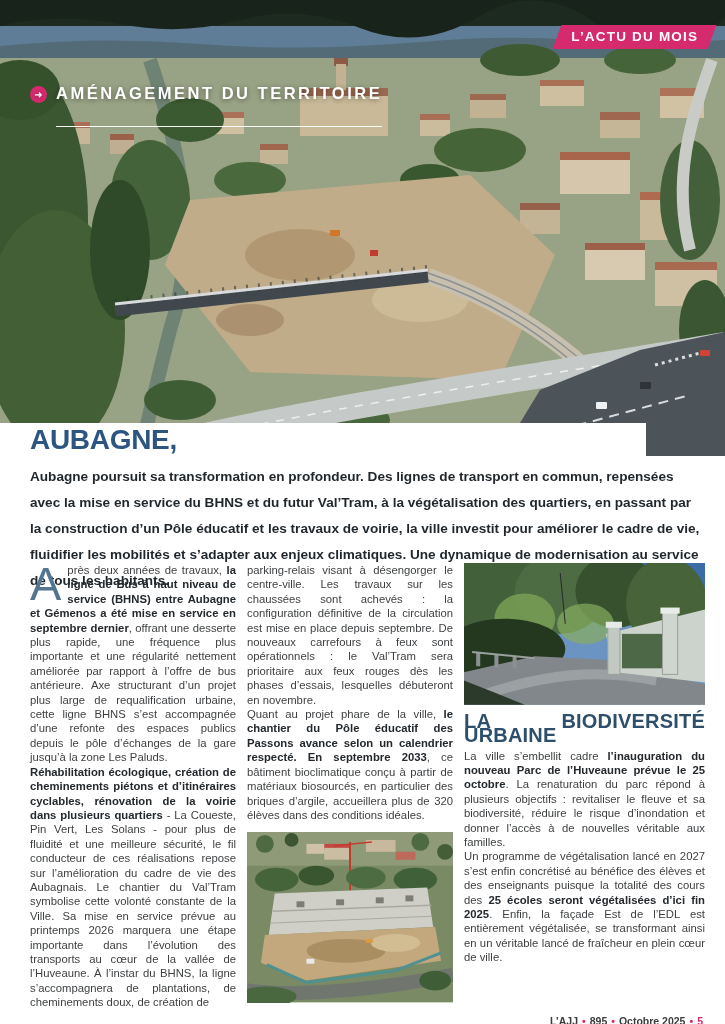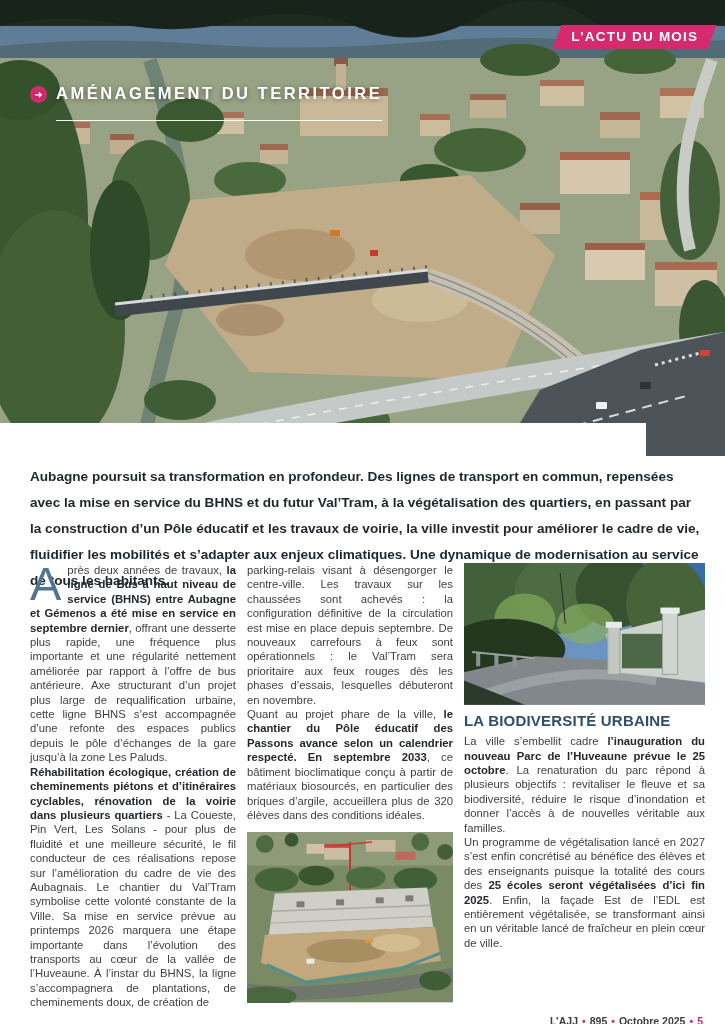--- a/index.html
+++ b/index.html
@@ -22,42 +22,42 @@
   .badge{position:absolute;top:25px;right:13px;background:var(--accent-pink);
     color:#fff;font-weight:bold;font-size:13.5px;letter-spacing:1.2px;
     padding:4px 14px 5px;transform:skewX(-20deg);}
   .badge span{display:inline-block;transform:skewX(20deg);}
 
   .section-label{position:absolute;top:84px;left:30px;display:flex;align-items:flex-start;gap:9px;
     color:#fff;text-shadow:0 1px 5px rgba(0,0,0,.45);}
   .label-circle{width:17px;height:17px;border-radius:50%;background:var(--accent-pink);
     display:flex;align-items:center;justify-content:center;font-size:10px;line-height:1;color:#fff;margin-top:2px;}
   .label-text{font-size:16.5px;font-weight:bold;letter-spacing:2.5px;
-    border-bottom:1.5px solid rgba(255,255,255,.95);padding-bottom:17px;}
+    border-bottom:1.5px solid rgba(255,255,255,.95);padding-bottom:23px;}
 
   .headline-band{position:absolute;top:423px;left:0;width:646px;height:33px;background:#fff;
     display:flex;align-items:center;padding-left:30px;white-space:nowrap;}
   .headline-band .lead{font-size:28px;font-weight:800;color:var(--headline-blue);letter-spacing:-.3px;}
   .headline-band .rest{font-size:28px;font-weight:400;color:var(--headline-slate);letter-spacing:-.3px;margin-left:8px;}
 
   .intro{position:absolute;top:464px;left:30px;width:672px;
     font-size:13.6px;font-weight:bold;line-height:26px;color:var(--text-dark);}
 
   .columns{position:absolute;top:563px;left:30px;width:675px;display:grid;
     grid-template-columns:206px 206px 241px;column-gap:11px;}
   .col{font-size:11.3px;line-height:14.4px;color:var(--body-text);text-align:justify;}
   .col p{margin:0;}
   .col p b{color:#24292e;}
   .dropcap{float:left;font-size:47px;line-height:38px;color:#537590;font-weight:400;
     padding:2px 6px 0 0;}
   .inline-photo{width:100%;margin-top:10px;}
   .inline-photo svg{display:block;width:100%;height:auto;}
   .side-photo{width:100%;margin-bottom:9px;}
   .side-photo svg{display:block;width:100%;height:auto;}
-  .sidebar-heading{font-size:15px;font-weight:bold;color:var(--heading-blue);
+  .sidebar-heading{font-size:20px;font-weight:bold;color:var(--heading-blue);
     letter-spacing:.2px;margin:2px 0 6px;}
 
   .footer{position:absolute;top:999px;right:22px;font-size:10.5px;font-weight:bold;color:#3c3c3c;margin-top:16px;}
   .footer .dot{color:var(--accent-pink);padding:0 4px;}
   .footer .pagenum{color:var(--accent-pink);}
 </style>
 </head>
 <body>
 
 <div class="page">
@@ -162,20 +162,21 @@
     </div>
 
     <div class="section-label">
       <span class="label-circle">
         <span>➜</span>
       </span>
       <span class="label-text">AMÉNAGEMENT DU TERRITOIRE</span>
     </div>
 
     <div class="headline-band">
+      <span class="lead">AUBAGNE,</span>
     </div>
   </div>
 
   <p class="intro">Aubagne poursuit sa transformation en profondeur. Des lignes de transport en commun, repensées avec la mise en service du BHNS et du futur Val’Tram, à la végétalisation des quartiers, en passant par la construction d’un Pôle éducatif et les travaux de voirie, la ville investit pour améliorer le cadre de vie, fluidifier les mobilités et s’adapter aux enjeux climatiques. Une dynamique de modernisation au service de tous les habitants.</p>
 
   <div class="columns">
 
     <div class="col">
       <p><span class="dropcap">A</span><span><span>près deux années de travaux, </span><b>la ligne de Bus à haut niveau de service (BHNS) entre Aubagne et Gémenos a été mise en service en septembre dernier</b><span>, offrant une desserte plus rapide, une fréquence plus importante et une régularité nettement améliorée par rapport à l’offre de bus antérieure. Axe structurant d’un projet plus large de requalification urbaine, cette ligne BHNS s’est accompagnée d’une refonte des espaces publics depuis le pôle d’échanges de la gare jusqu’à la zone Les Paluds.</span></span></p>
       <p><span><b>Réhabilitation écologique, création de cheminements piétons et d’itinéraires cyclables, rénovation de la voirie dans plusieurs quartiers</b><span> - La Coueste, Pin Vert, Les Solans - pour plus de fluidité et une meilleure sécurité, le fil conducteur de ces réalisations repose sur l’amélioration du cadre de vie des Aubagnais. Le chantier du Val’Tram symbolise cette volonté constante de la Ville. Sa mise en service prévue au printemps 2026 marquera une étape importante dans l’évolution des transports au cœur de la vallée de l’Huveaune. À l’instar du BHNS, la ligne s’accompagnera de plantations, de cheminements doux, de création de</span></span></p>

